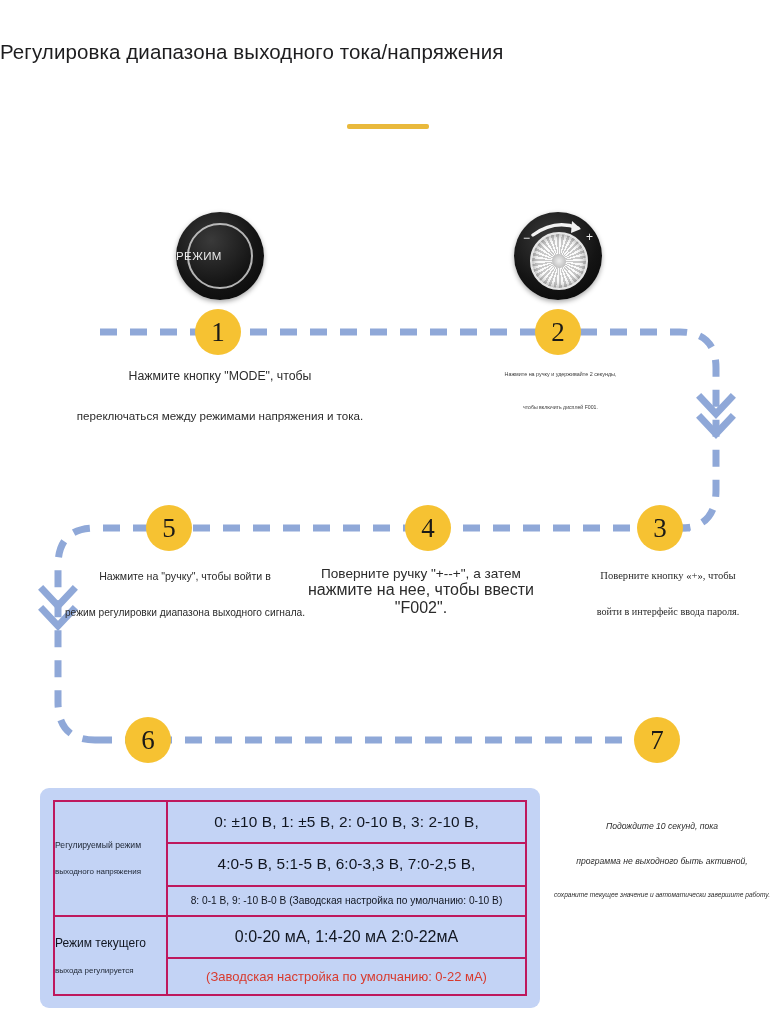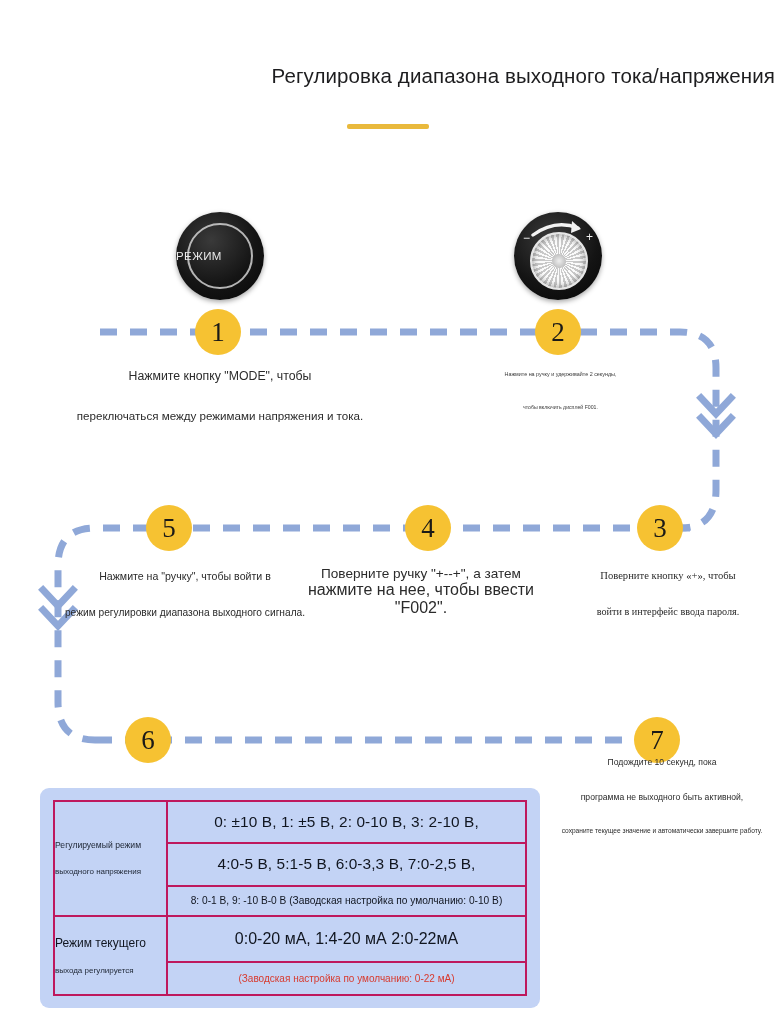--- a/index.html
+++ b/index.html
@@ -6,22 +6,22 @@
   html, body {
     width: 775px; height: 1031px;
     background: #ffffff;
     font-family: "Liberation Sans", sans-serif;
     overflow: hidden;
   }
   .page { position: relative; width: 775px; height: 1031px; background: #fff; }
 
   
   .title {
-    position: absolute; top: 64px; left: 0; width: 775px;
-    text-align: right;
+    position: absolute; top: 40px; left: 0; width: 775px;
+    text-align: left;
     font-size: 20.5px; font-weight: 400; color: #1d1d1f;
     letter-spacing: .1px;
   }
   .title-rule {
     position: absolute; top: 124px; left: 347px;
     width: 82px; height: 5px; border-radius: 2px;
     background: #e9b93c;
   }
 
   
@@ -131,21 +131,21 @@
   }
   .lab-cell { width: 113px; text-align: left; padding-left: 10px; }
   .lab-a { font-size: 8.6px; color: #1d2533; display: block; }
   .lab-b { font-size: 8px; color: #1d2533; display: block; margin-top: 17px; }
   .lab-c { font-size: 12px; color: #10151f; display: block; }
   .lab-d { font-size: 8px; color: #1d2533; display: block; margin-top: 16px; }
 
   .v-lg  { font-size: 15.4px; color: #10151f; text-align: center; letter-spacing: .1px; }
   .v-md  { font-size: 10.2px; color: #10151f; text-align: center; }
   .v-cur { font-size: 16px; color: #10151f; text-align: center; }
-  .v-red { font-size: 10px; color: #d83a2e; text-align: center; }
+  .v-red { font-size: 13px; color: #d83a2e; text-align: center; }
 </style>
 </head>
 <body>
 
 <div class="page">
 
   <div class="title">Регулировка диапазона выходного тока/напряжения</div>
   <div class="title-rule"></div>
 
   <svg class="pathlayer" viewBox="0 0 775 1031" xmlns="http://www.w3.org/2000/svg">
@@ -213,21 +213,21 @@
   <div class="cap cap-med" style="left:290px; top:566px; width:262px;">
     <span class="l1">Поверните ручку "+--+", а затем</span>
     <span class="l2">нажмите на нее, чтобы ввести "F002".</span>
   </div>
 
   <div class="cap cap-sm" style="left:60px; top:570px; width:250px;">
     <span class="l1">Нажмите на "ручку", чтобы войти в</span>
     <span class="l2">режим регулировки диапазона выходного сигнала.</span>
   </div>
 
-  <div class="cap cap-s7" style="left:552px; top:757px; width:220px;">
+  <div class="cap cap-s7" style="left:552px; top:821px; width:220px;font-style:italic;">
     <span class="l1">Подождите 10 секунд, пока</span>
     <span class="l2">программа не выходного быть активной,</span>
     <span class="l3">сохраните текущее значение и автоматически завершите работу.</span>
   </div>
 
   <div class="panel">
     <table class="spec">
       <tbody>
           <tr>
         <td class="lab-cell" rowspan="3">

